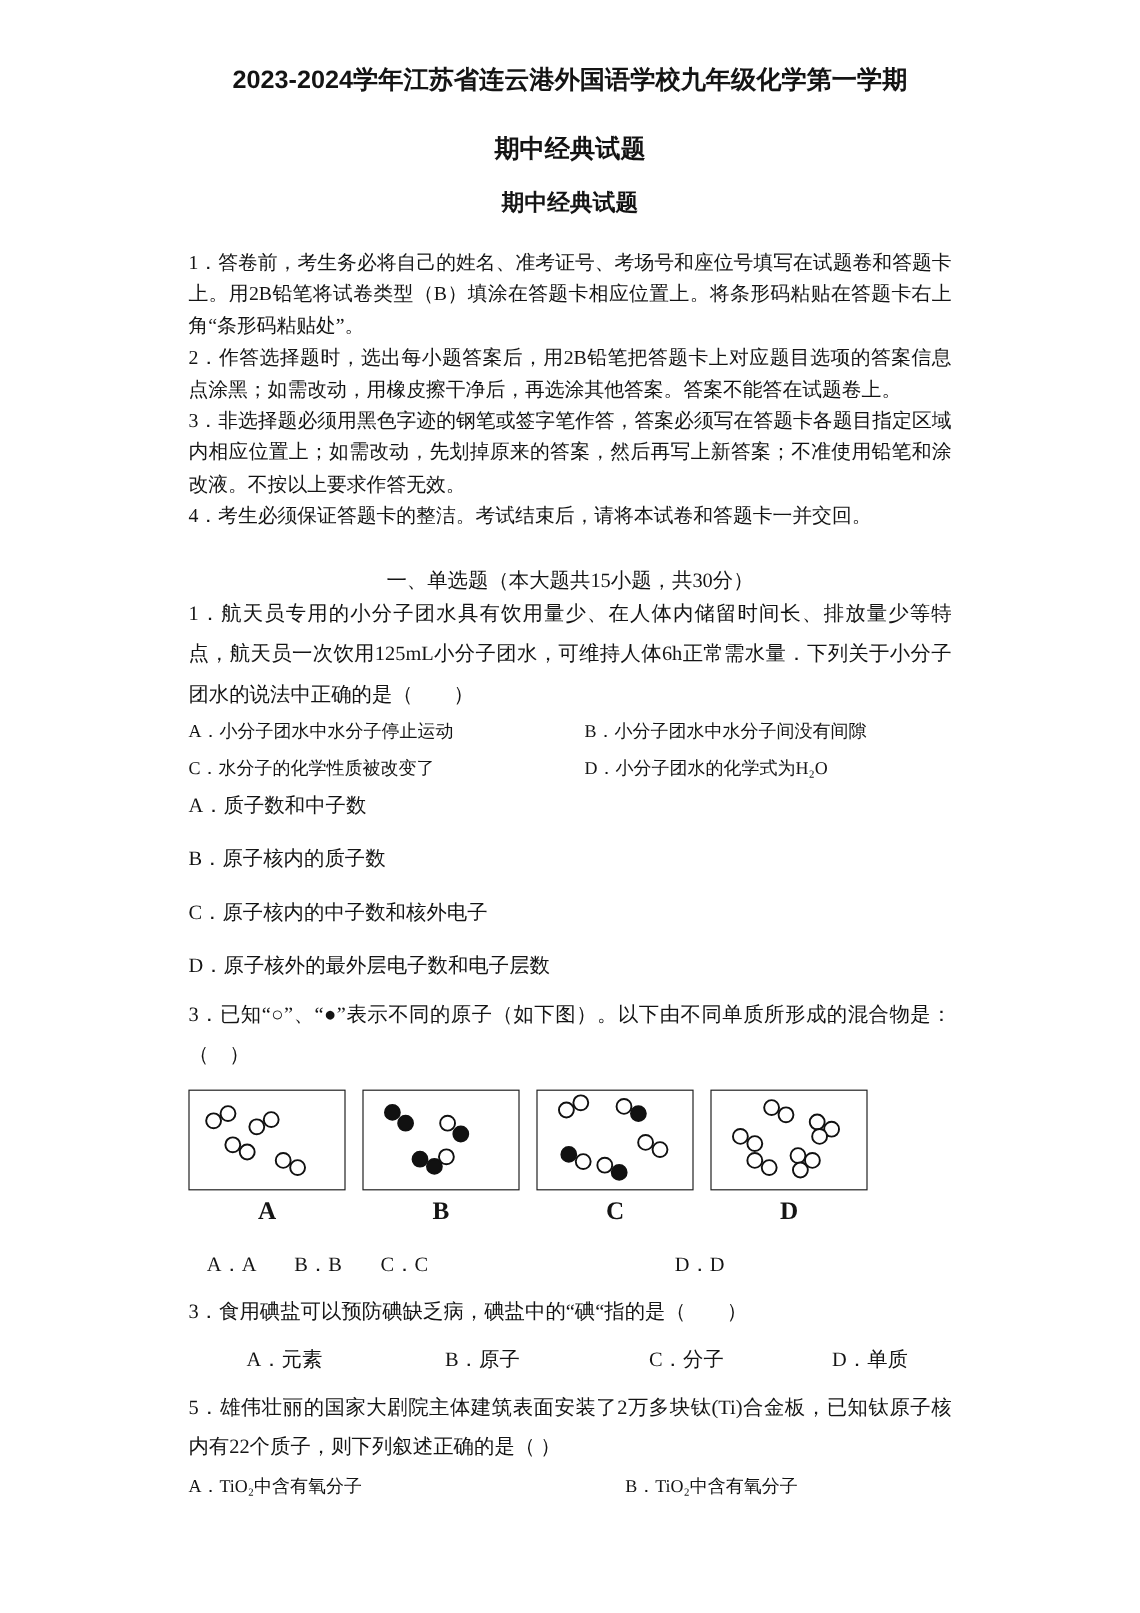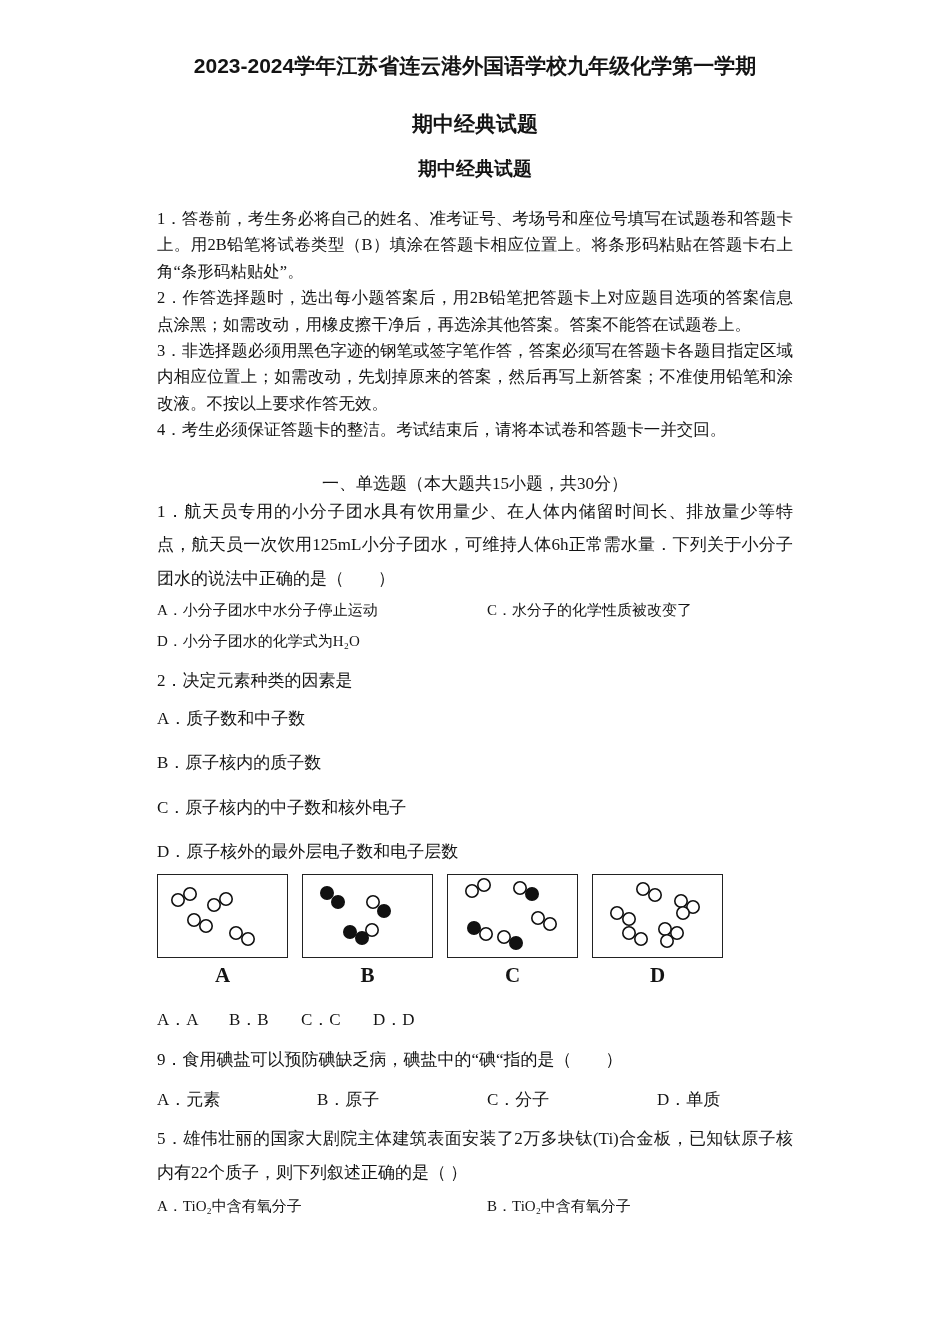--- a/index.html
+++ b/index.html
@@ -35,24 +35,24 @@
   .q2-stem { margin-top:14px; }
   .q3-stem { margin-top:14px; }
   .q4-stem { margin-top:12px; }
   .q5-stem { margin-top:12px; }
 
   .opts-2col {
     display:grid; grid-template-columns:330px 1fr;
     row-gap:13px; margin-top:6px; font-size:15px; line-height:1.2;
   }
   .opts-1col { display:grid; row-gap:15px; margin-top:12px; font-size:17px; line-height:1.2;gap:24px; }
-  .opts-row { display:grid; margin-top:14px; font-size:17px; line-height:1.2; }
+  .opts-row { display:grid; margin-top:14px; font-size:17px; line-height:1.2;text-align:center; }
   .q3-answers { grid-template-columns:72px 72px 72px auto; margin-top:22px; }
   .q4-opts { grid-template-columns:160px 170px 170px auto; margin-top:14px; }
-  .q5-opts { margin-top:8px; }
+  .q5-opts { margin-top:8px;gap:34px; }
 
   .diagram-row { display:flex; gap:14px; margin-top:12px; }
   .diagram-cell { width:131px; }
   .diagram-box { width:131px; height:84px; border:1.5px solid #222; background:#fff; }
   .diagram-box svg { display:block; }
   .diagram-label {
     text-align:center; font-weight:700; font-size:21px; margin-top:5px;
     font-family:"Liberation Serif","DejaVu Serif",serif;
   }
 </style>
@@ -70,32 +70,33 @@
     <p class="note">2．作答选择题时，选出每小题答案后，用2B铅笔把答题卡上对应题目选项的答案信息点涂黑；如需改动，用橡皮擦干净后，再选涂其他答案。答案不能答在试题卷上。</p>
     <p class="note">3．非选择题必须用黑色字迹的钢笔或签字笔作答，答案必须写在答题卡各题目指定区域内相应位置上；如需改动，先划掉原来的答案，然后再写上新答案；不准使用铅笔和涂改液。不按以上要求作答无效。</p>
     <p class="note">4．考生必须保证答题卡的整洁。考试结束后，请将本试卷和答题卡一并交回。</p>
   </div>
 
   <div class="section-heading">一、单选题（本大题共15小题，共30分）</div>
 
   <p class="stem q1-stem">1．航天员专用的小分子团水具有饮用量少、在人体内储留时间长、排放量少等特点，航天员一次饮用125mL小分子团水，可维持人体6h正常需水量．下列关于小分子团水的说法中正确的是（　　）</p>
   <div class="opts-2col">
     <span class="opt">A．小分子团水中水分子停止运动</span>
+    <span class="opt">B．小分子团水中水分子间没有间隙</span>
     <span class="opt">C．水分子的化学性质被改变了</span>
     <span class="opt">D．小分子团水的化学式为H₂O</span>
   </div>
 
-  <p class="stem q2-stem">2．决定元素种类的因素是</p>
   <div class="opts-1col">
     <span class="opt">A．质子数和中子数</span>
     <span class="opt">B．原子核内的质子数</span>
     <span class="opt">C．原子核内的中子数和核外电子</span>
     <span class="opt">D．原子核外的最外层电子数和电子层数</span>
   </div>
 
+  <p class="stem q3-stem">3．已知“○”、“●”表示不同的原子（如下图）。以下由不同单质所形成的混合物是：（　）</p>
   <div class="diagram-row">
     <div class="diagram-cell">
       <div class="diagram-box">
           <svg viewBox="0 0 128 81" width="128" height="81">
             <circle cx="20" cy="25" r="6.2" fill="#fff" stroke="#111" stroke-width="1.6"></circle>
             <circle cx="32" cy="19" r="6.2" fill="#fff" stroke="#111" stroke-width="1.6"></circle>
             <circle cx="56" cy="30" r="6.2" fill="#fff" stroke="#111" stroke-width="1.6"></circle>
             <circle cx="68" cy="24" r="6.2" fill="#fff" stroke="#111" stroke-width="1.6"></circle>
             <circle cx="36" cy="45" r="6.2" fill="#fff" stroke="#111" stroke-width="1.6"></circle>
             <circle cx="48" cy="51" r="6.2" fill="#fff" stroke="#111" stroke-width="1.6"></circle>
@@ -156,21 +157,21 @@
       <div class="diagram-label">D</div>
     </div>
   </div>
   <div class="opts-row q3-answers">
     <span class="opt">A．A</span>
     <span class="opt">B．B</span>
     <span class="opt">C．C</span>
     <span class="opt">D．D</span>
   </div>
 
-  <p class="stem q4-stem">9．食用碘盐可以预防碘缺乏病，碘盐中的“碘“指的是（　　）</p>
+  <p class="stem q4-stem">3．食用碘盐可以预防碘缺乏病，碘盐中的“碘“指的是（　　）</p>
   <div class="opts-row q4-opts">
     <span class="opt">A．元素</span>
     <span class="opt">B．原子</span>
     <span class="opt">C．分子</span>
     <span class="opt">D．单质</span>
   </div>
 
   <p class="stem q5-stem">5．雄伟壮丽的国家大剧院主体建筑表面安装了2万多块钛(Ti)合金板，已知钛原子核内有22个质子，则下列叙述正确的是（ ）</p>
   <div class="opts-2col q5-opts">
     <span class="opt">A．TiO₂中含有氧分子</span>

